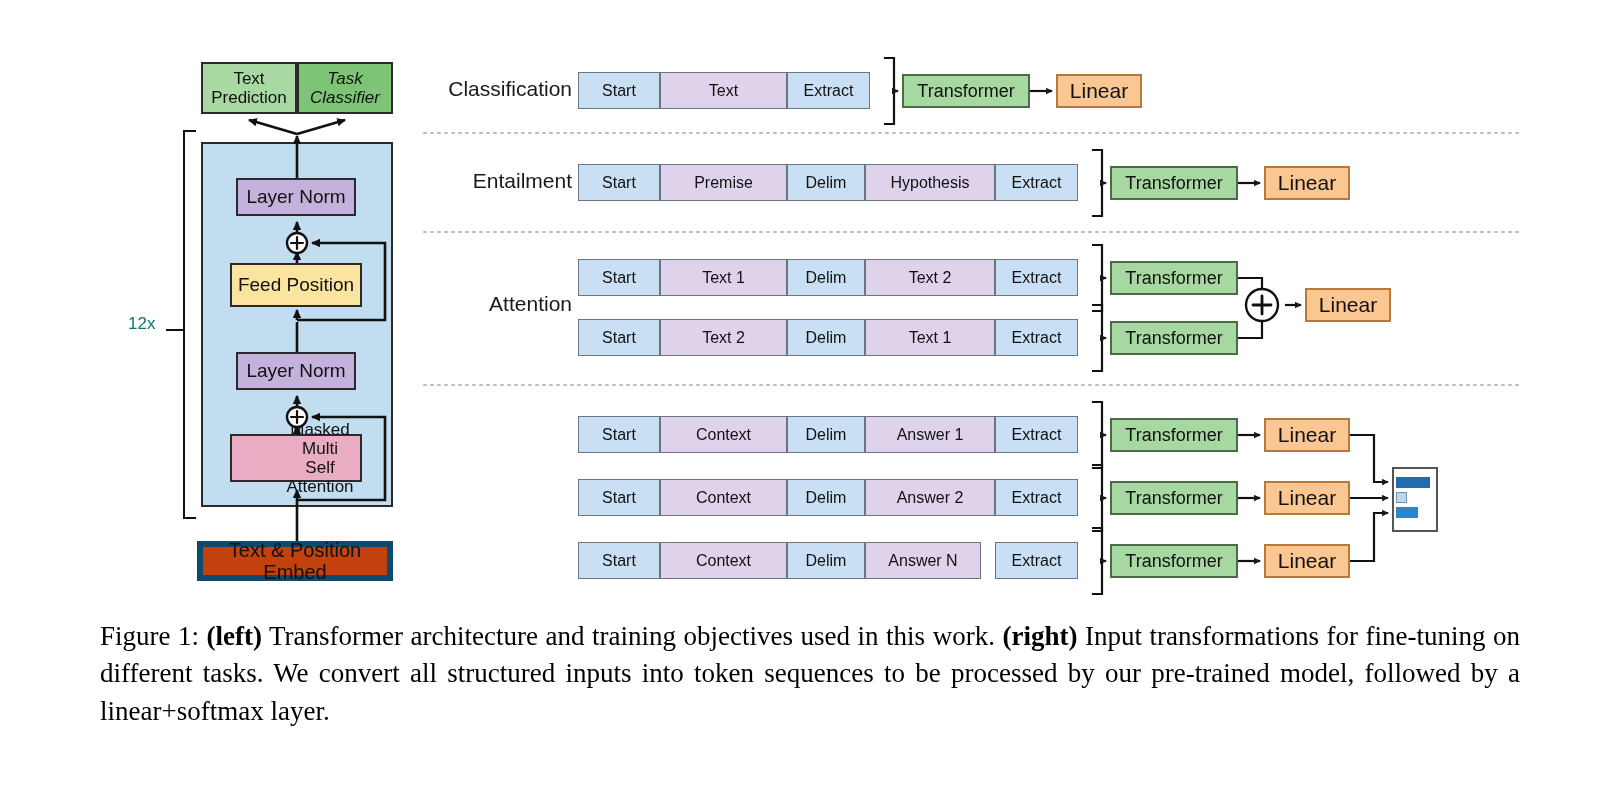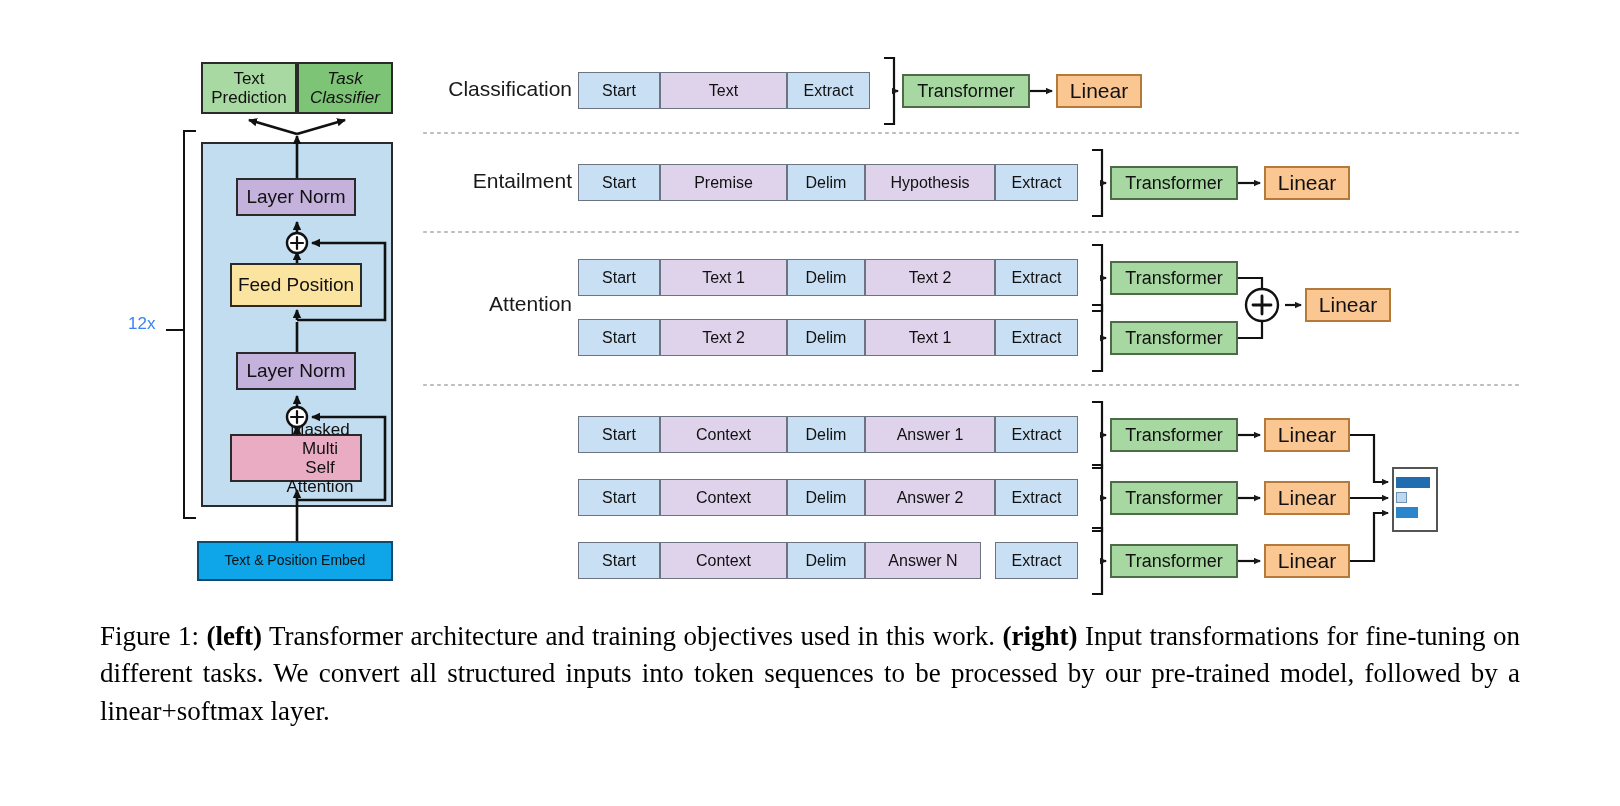--- a/index.html
+++ b/index.html
@@ -58,23 +58,23 @@
     border: 2px solid #2a2a2a;
     font-size: 19px;
   }
   .attblock {
     background: #eaacc2;
     border: 2px solid #2a2a2a;
     font-size: 17px;
     padding-left: 48px;
   }
   .embblock {
-    background: #0ea5e9;
-    border: 2px solid #0c4a6e;
-    font-size: 14px;
+    background: #c2410c;
+    border: 6px solid #0c4a6e;
+    font-size: 20px;
   }
   .greenblock {
     border: 2px solid #2a2a2a;
     font-size: 17px;
   }
   .green-light { background: #a9d9a3; }
   .green-dark  { background: #7dc476; font-style: italic; }
   .stackbg {
     background: #c2dcf0;
     border: 2px solid #2a2a2a;
@@ -84,21 +84,21 @@
   .tasklabel {
     position: absolute;
     text-align: right;
     font-size: 21px;
     color: #1a1a1a;
     white-space: nowrap;
   }
   .rowlabel12x {
     position: absolute;
     font-size: 17px;
-    color: #3b82f6;
+    color: #0f766e;
   }
 
   
   #caption {
     position: absolute;
     left: 100px;
     top: 618px;
     width: 1420px;
     font-family: "Liberation Serif", serif;
     font-size: 27px;

